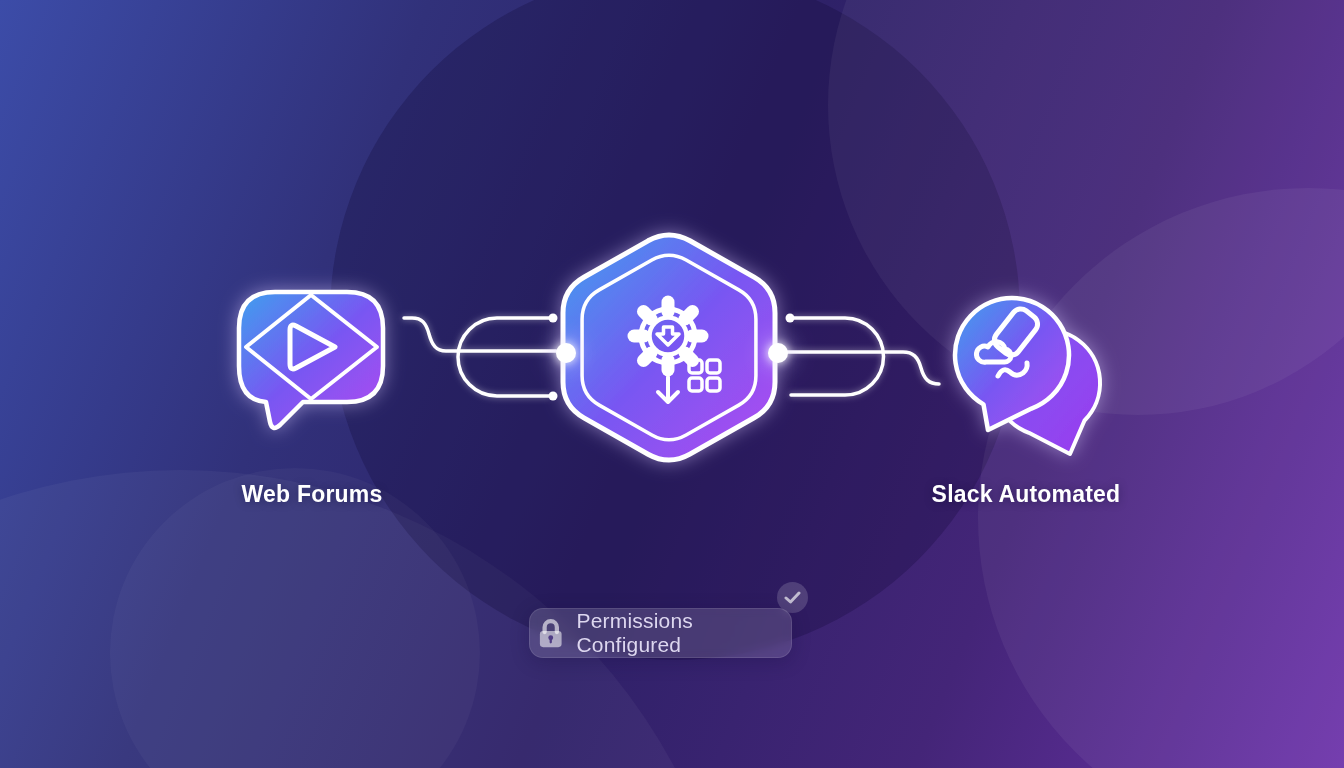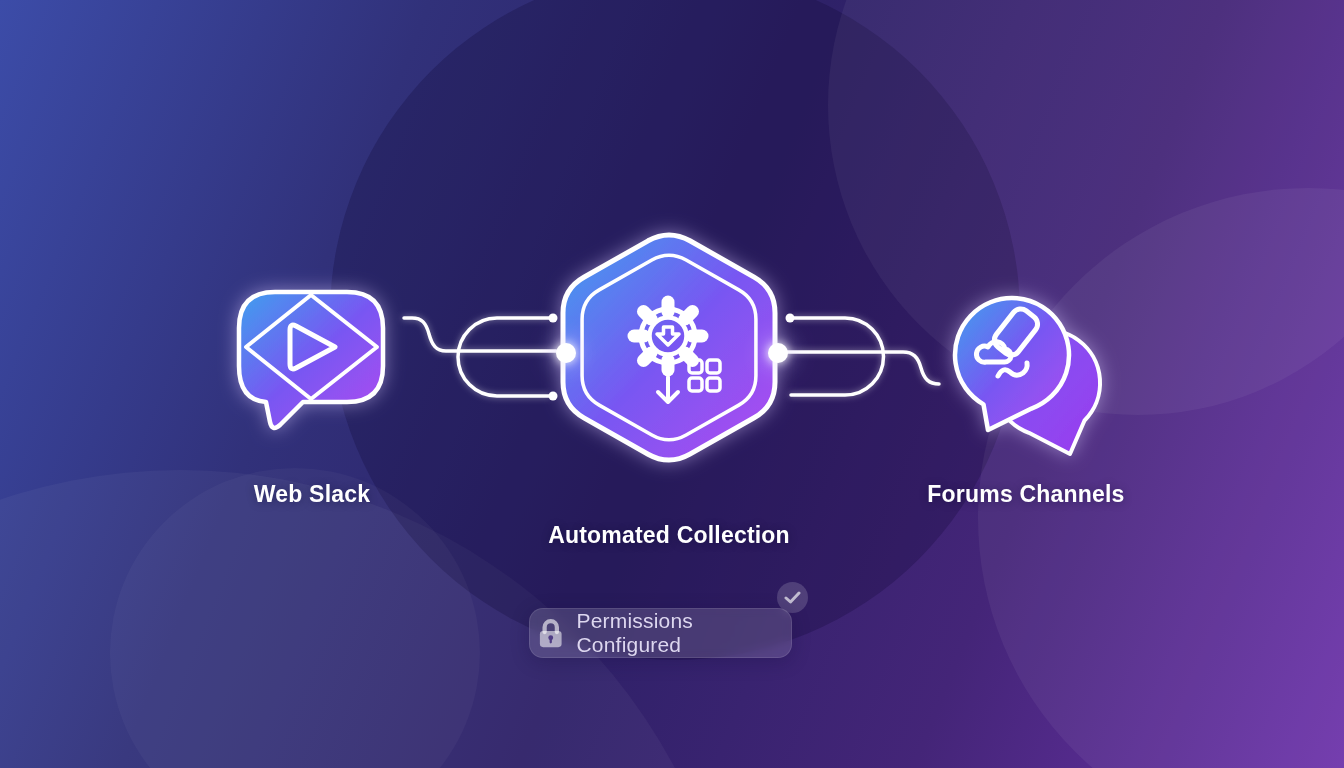--- a/index.html
+++ b/index.html
@@ -135,27 +135,26 @@
 
     <g fill="#ffffff">
       <circle cx="553" cy="318" r="4.5"></circle>
       <circle cx="553" cy="396" r="4.5"></circle>
       <circle cx="790" cy="318" r="4.5"></circle>
       <circle cx="566" cy="353" r="10" filter="url(#dotGlow)"></circle>
       <circle cx="778" cy="353" r="10" filter="url(#dotGlow)"></circle>
     </g>
   </svg>
 
-  <div class="node-label label-source">Web Slack</div>
+  <div class="node-label label-source">Web Forums</div>
 
   <div class="node-label label-processor">
-    <div>Automated Collection</div>
   </div>
 
-  <div class="node-label label-dest">Forums Channels</div>
+  <div class="node-label label-dest">Slack Automated</div>
 
   <div class="check-chip">
     <svg width="17" height="13" viewBox="0 0 17 13">
       <path d="M2,7 L6.5,11 L15,2" fill="none" stroke="rgba(255,255,255,0.65)" stroke-width="3" stroke-linecap="round" stroke-linejoin="round"></path>
     </svg>
   </div>
 
   <div class="perm-badge">
     <svg width="27" height="32" viewBox="0 0 27 32">
       <path d="M7,15 V10 a6.5,6.5 0 0 1 13,0 V15" fill="none" stroke="rgba(255,255,255,0.6)" stroke-width="4.5" stroke-linecap="round"></path>

